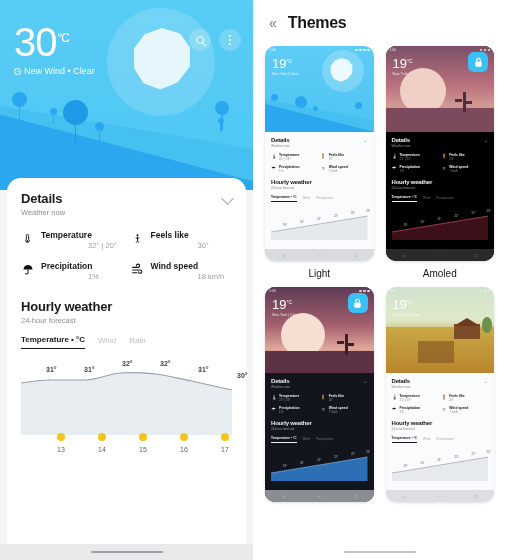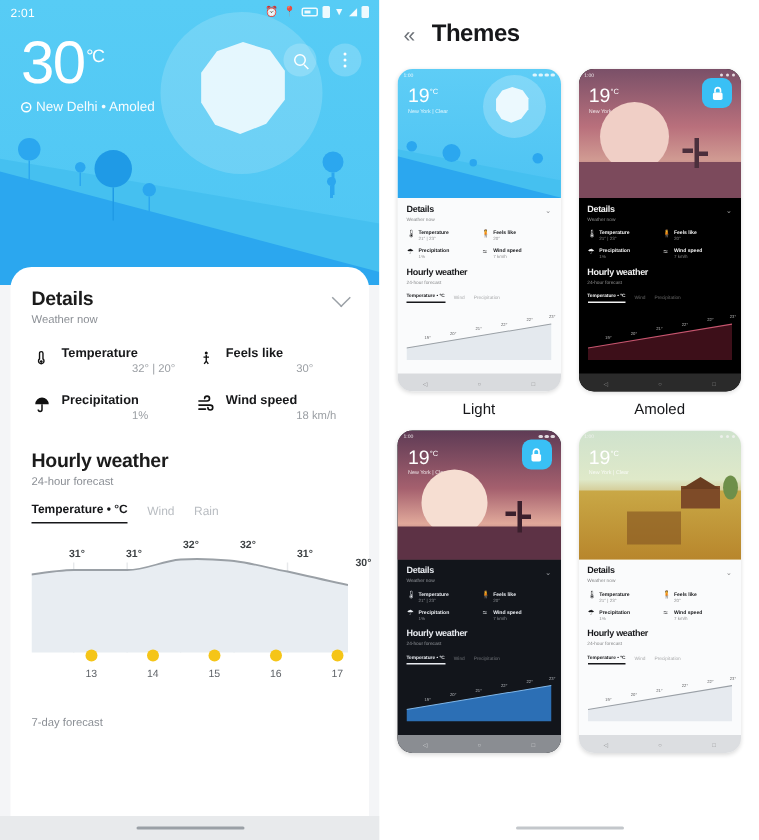--- a/index.html
+++ b/index.html
@@ -181,40 +181,28 @@
                display:flex; align-items:center; justify-content:center; }
   .r-homebar i { width:72px; height:2.5px; background:#c3c7cb; border-radius:2px; display:block; }
 </style>
 </head>
 <body>
 
 <div class="phone-left">
 
   <div class="hero">
 
-    <div class="statusbar">
-      <span class="sb-time">2:01</span>
-      <span class="sb-icons">
-        <span class="sb-ic">⏰</span>
-        <span class="sb-ic">📍</span>
-        <span class="sb-batt"></span>
-        <span class="sb-batt2"></span>
-        <span class="sb-ic">▼</span>
-        <span class="sb-ic">◢</span>
-        <span class="sb-batt2"></span>
-      </span>
-    </div>
 
     <div class="sun-glow"></div>
     <div class="sun-core"></div>
 
     <div class="hero-temp"><span>30</span><sup>°C</sup></div>
     <div class="hero-loc">
       <span class="pin"></span>
-      <span>New Delhi • Amoled</span>
+      <span>New Wind • Clear</span>
     </div>
 
     <div class="hero-btn search">
       <span class="mag"></span>
     </div>
     <div class="hero-btn menu">
       <span class="dots3">
           <i></i>
           <i></i>
           <i></i>
@@ -346,21 +334,20 @@
 
       <span class="cday" style="left:36px; top:89px;">13</span>
       <span class="cday" style="left:77px; top:89px;">14</span>
       <span class="cday" style="left:118px; top:89px;">15</span>
       <span class="cday" style="left:159px; top:89px;">16</span>
       <span class="cday" style="left:200px; top:89px;">17</span>
 
     </div>
 
     <div class="week">
-      <div class="sec-sub">7-day forecast</div>
     </div>
   </div>
 
   <div class="homebar">
       <i></i>
     </div>
 </div>
 
 <div class="phone-right">
 

